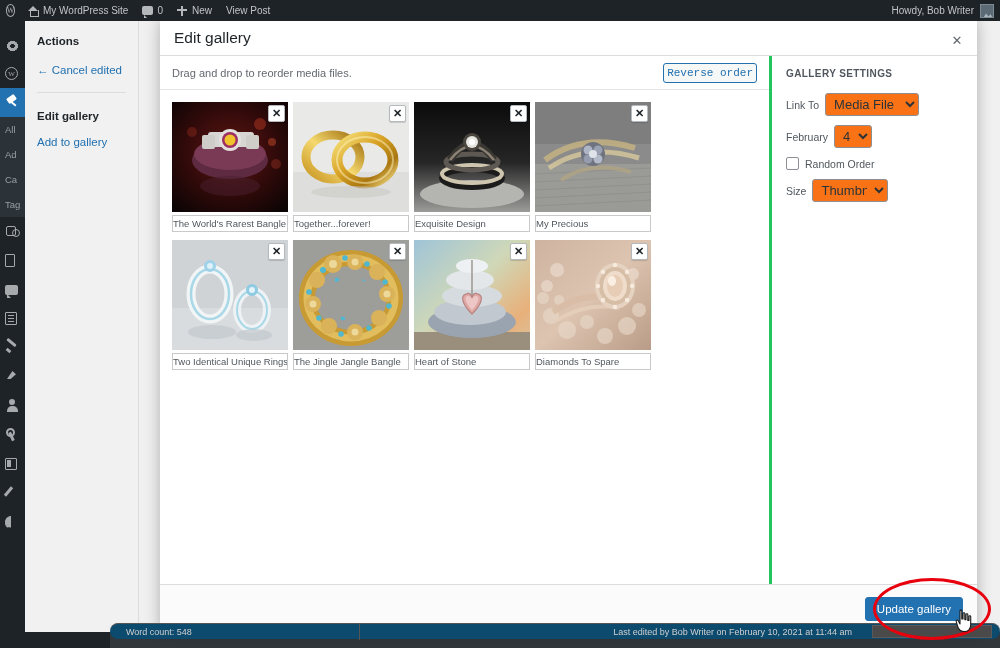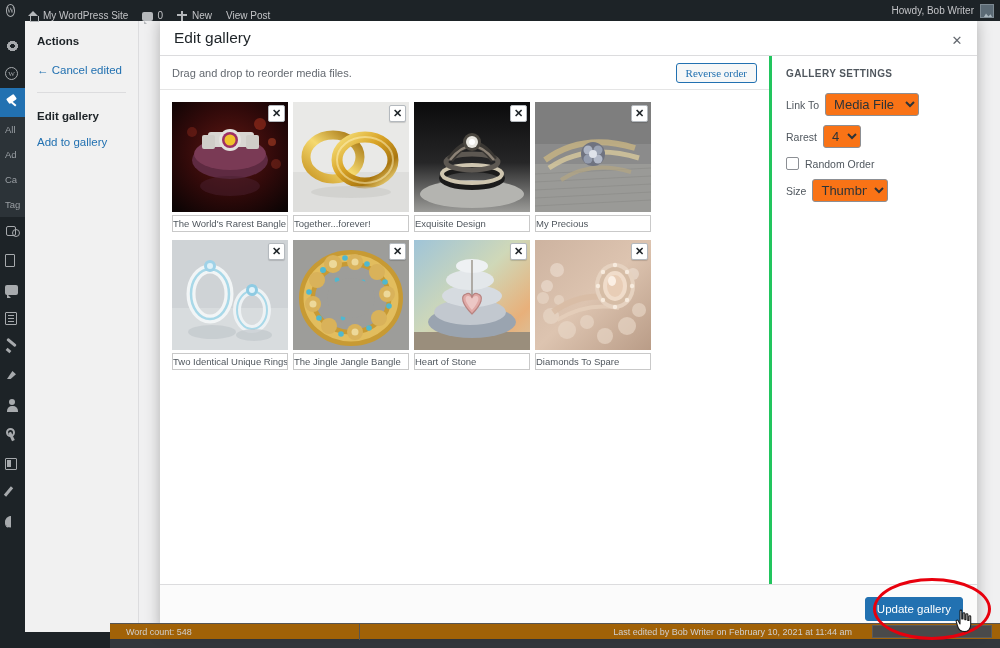--- a/index.html
+++ b/index.html
@@ -22,21 +22,21 @@
   #adminbar {
     position: absolute; top: 0; left: 0;
     width: 1000px; height: 21px;
     background: #1d2327;
     color: #c3c4c7;
     font-size: 10px;
     display: flex; align-items: center;
     z-index: 40;
   }
   .ab-item {
-    display: flex; align-items: flex-end; gap: 4px;
+    display: flex; align-items: center; gap: 4px;
     height: 21px; padding: 0 7px;
     color: #c3c4c7; white-space: nowrap;
   }
   .ab-logo {
     width: 21px; height: 21px;
     display: flex; align-items: center; justify-content: center;
     font-size: 13px; color: #a7aaad;
   }
   .wp-circle {
     width: 13px; height: 13px; border-radius: 50%;
@@ -209,22 +209,22 @@
     height: 34px; flex: none;
     display: flex; align-items: center;
     padding: 0 12px;
     border-bottom: 1px solid #e5e5e5;
     justify-content: space-between;
   }
   #drag-hint { font-size: 11px; color: #646970; }
   .btn-secondary {
     background: #f6f7f7; border: 1px solid #2271b1;
     color: #2271b1; font-size: 11px;
-    padding: 3px 9px; border-radius: 3px; cursor: pointer;
-    font-family: Liberation Serif, serif;
+    padding: 3px 3px; border-radius: 3px; cursor: pointer;
+    font-family: Liberation Mono, monospace;
   }
   #attachments {
     flex: 1; overflow: hidden;
     padding: 12px 0 0 12px;
     display: flex; flex-wrap: wrap;
     align-content: flex-start;
     gap: 8px 5px;
     background: #fff;
   }
   .att {
@@ -291,25 +291,26 @@
   .cbx {
     width: 13px; height: 13px;
     border: 1px solid #8c8f94; border-radius: 2px;
     background: #fff; cursor: pointer;
   }
 
   
   #statusbar {
     position: absolute; left: 110px; top: 623px;
     width: 890px; height: 16px;
-    background: #a16207;
+    background: #0c4a6e;
     border-top: 1px solid #555;
     display: flex; align-items: center;
     font-size: 9px; color: #cfcfcf;
     z-index: 45;
+    border-radius: 8px;
   }
   #wordcount { padding-left: 16px; border-right: 1px solid #555; height: 16px; line-height: 16px; width: 250px; }
   #lastedit { flex: 1; text-align: right; padding-right: 20px; }
   #sb-tail { width: 120px; height: 13px; background: #4a4a4a; margin-right: 8px; border: 1px solid #5a5a5a; }
   #footer-left {
     position: absolute; left: 0; top: 632px;
     width: 110px; height: 16px; background: #1d2327; z-index: 45;
   }
 
   
@@ -697,21 +698,21 @@
         <div class="settings-head">GALLERY SETTINGS</div>
 
         <div class="setting-row">
           <span class="setting-label">Link To</span>
           <select class="wpselect" style="width:94px">
             <option>Media File</option>
           </select>
         </div>
 
         <div class="setting-row">
-          <span class="setting-label">Rarest</span>
+          <span class="setting-label">February</span>
           <select class="wpselect" style="width:38px">
             <option>4</option>
           </select>
         </div>
 
         <div class="setting-row">
           <span class="cbx"></span>
           <span class="setting-label">Random Order</span>
         </div>
 

